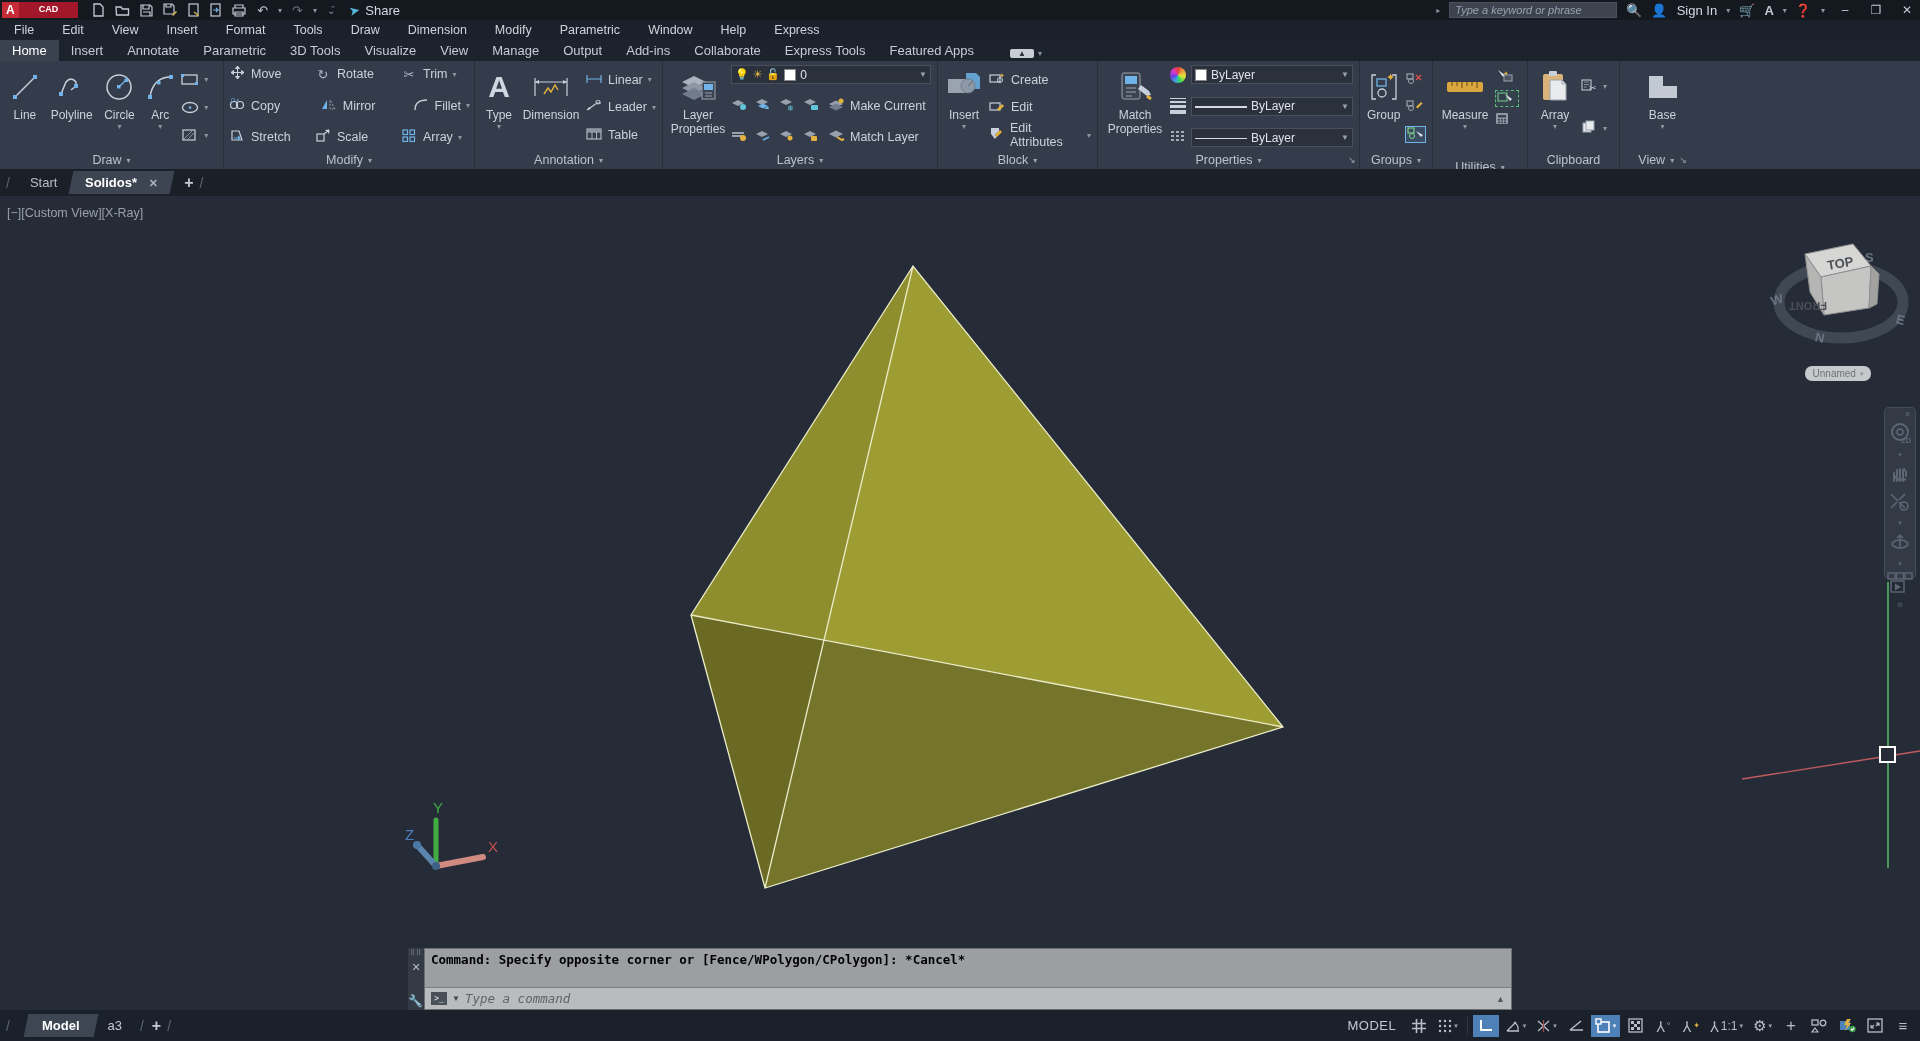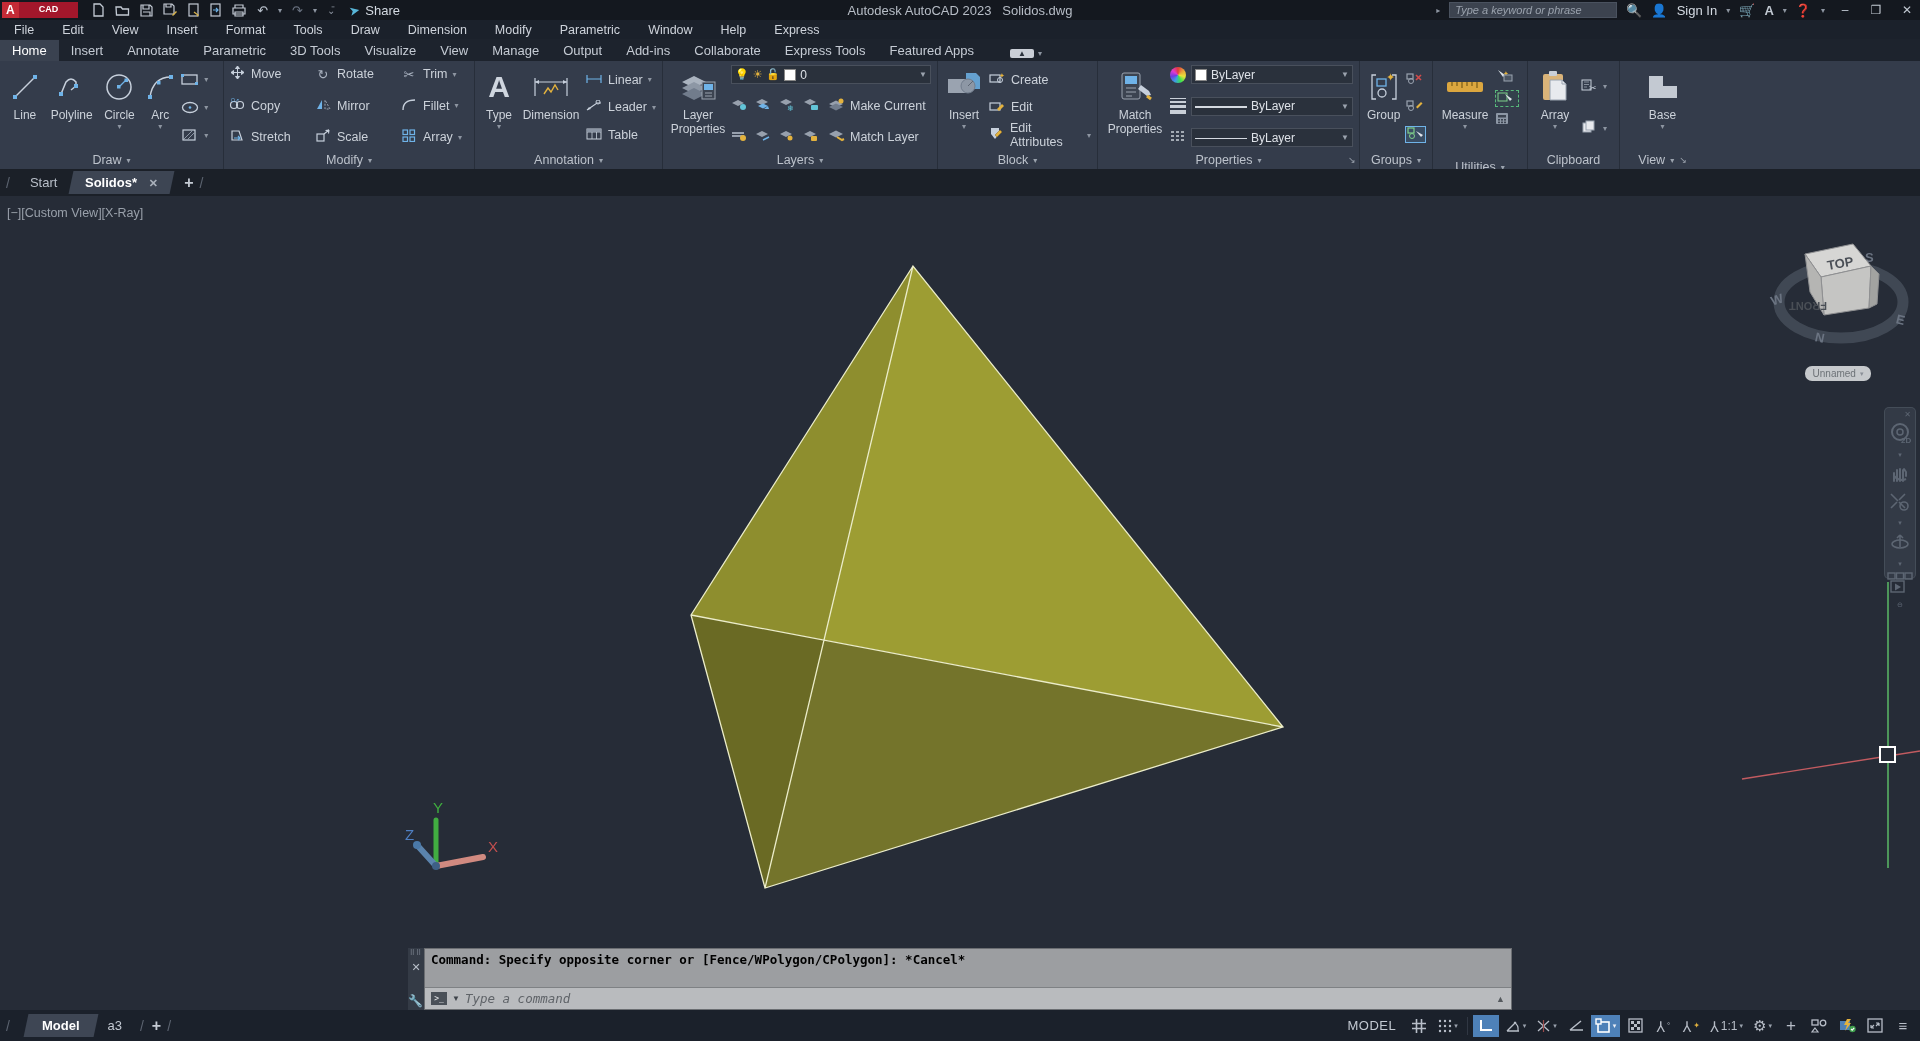--- a/index.html
+++ b/index.html
@@ -170,23 +170,20 @@
     <span class="uchar">↶</span>
       <span class="caret">▾</span>
     <span class="uchar" style="color:#6a7280;">↷</span>
       <span class="caret">▾</span>
     <span class="caret" style="font-size:10px;">⌄̄</span>
   </div>
   <span class="share">
     <span class="plane">➤</span>
     <span>Share</span>
   </span>
-  <div id="win-title">
-    <span>Autodesk AutoCAD 2023</span>&nbsp;&nbsp;&nbsp;<span>Solidos.dwg</span>
-  </div>
   <div id="tb-right">
     <span class="caret">▸</span>
     <input id="search-field" placeholder="Type a keyword or phrase" style="">
     <span class="tb-ic">🔍</span>
     <span class="tb-ic">👤</span>
     <span style="color:#d4dae2;">Sign In</span>
     <span class="caret">▾</span>
     <span class="tb-ic">🛒</span>
     <span class="tb-ic" style="font-weight:bold;">A</span>
     <span class="caret">▾</span>
@@ -325,21 +322,21 @@
         <span class="rowbtn" style="width:72px;">
             <span class="micon dim-ic">↻</span>
             <span>Rotate</span>
           </span>
         <span class="rowbtn">
             <span class="micon dim-ic">✂</span>
             <span>Trim</span>
             <span class="caret">▾</span>
           </span>
       </div>
-      <div style="display:flex; gap:14px;">
+      <div style="display:flex; gap:20px;">
         <span class="rowbtn" style="width:72px;">
             <span class="micon"><svg width="16" height="12">
                 <circle cx="5" cy="7" r="3.5" fill="none" stroke="#c7d0dc" stroke-width="1.2"></circle>
                 <circle cx="11" cy="7" r="3.5" fill="none" stroke="#c7d0dc" stroke-width="1.2"></circle>
                 <text x="2" y="4" fill="#6fb3e8" font-size="5">O↗</text>
               </svg></span>
             <span>Copy</span>
           </span>
         <span class="rowbtn" style="width:72px;">
             <span class="micon"><svg width="15" height="13">

